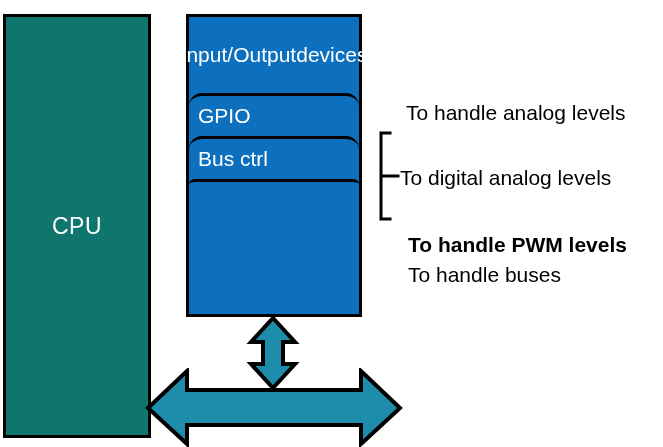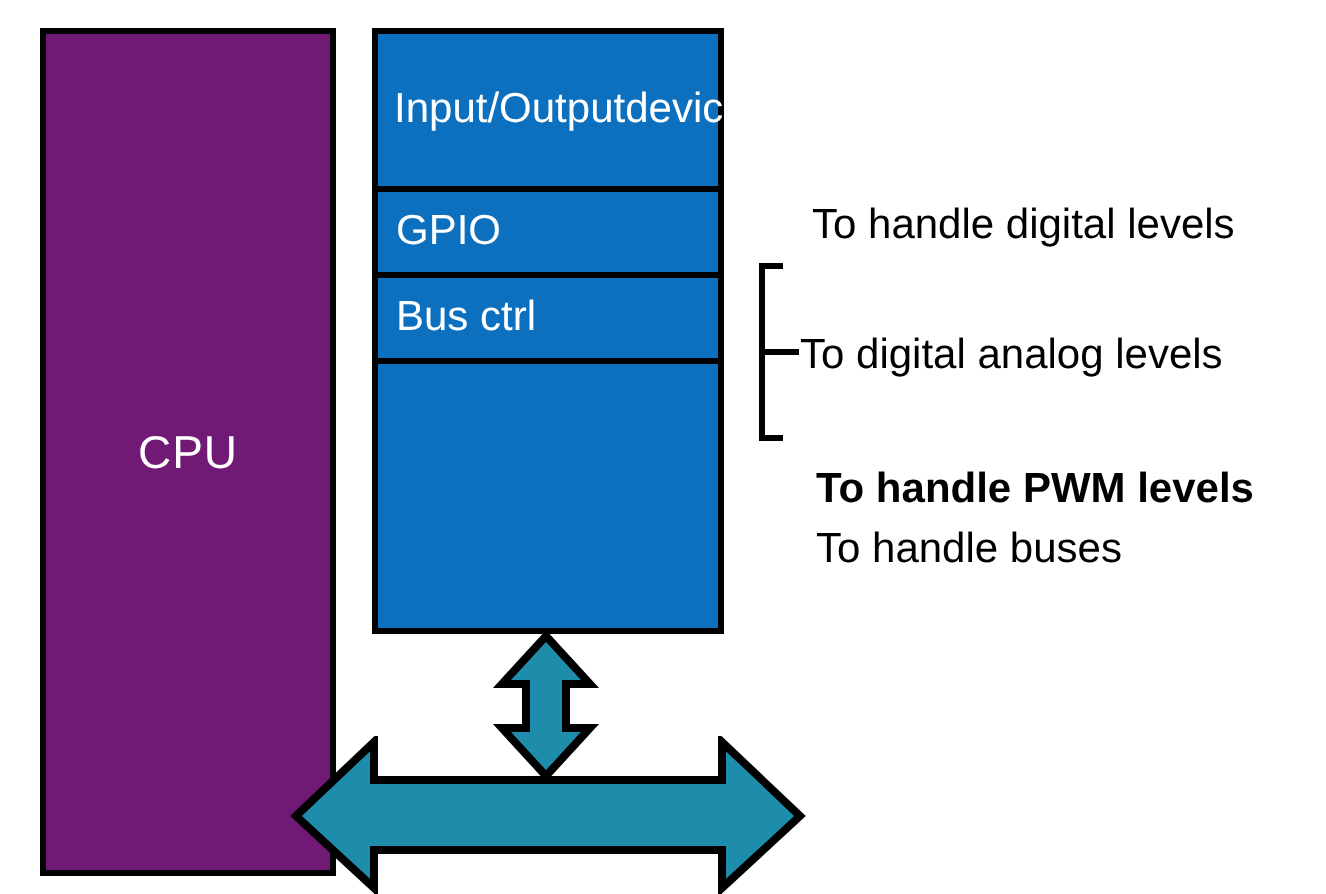--- a/index.html
+++ b/index.html
@@ -15,25 +15,25 @@
     position: relative;
     width: 663px;
     height: 447px;
     background: #ffffff;
     overflow: hidden;
   }
 
   
   .cpu-box {
     position: absolute;
-    left: 20px;
+    left: 3px;
     top: 14px;
     width: 148px;
     height: 424px;
-    background: #701a75;
+    background: #0f766e;
     border: 3px solid #000000;
     box-sizing: border-box;
     display: flex;
     align-items: center;
     justify-content: center;
   }
   .cpu-label {
     color: #ffffff;
     font-size: 23px;
     font-family: "Liberation Sans", sans-serif;
@@ -59,24 +59,25 @@
     background: #0c70be;
     color: #ffffff;
     font-family: "Liberation Sans", sans-serif;
     font-size: 21px;
     box-sizing: border-box;
     display: flex;
     align-items: center;
   }
   .io-row + .io-row {
     border-top: 3px solid #000000;
+    border-radius: 13px;
   }
   .io-row.header {
     height: 76px;
-    justify-content: space-between;
+    justify-content: center;
     text-align: center;
     line-height: 1.18;
     padding: 16px 8px;
   }
   .io-row.item {
     height: 43px;
     justify-content: flex-start;
     padding-left: 9px;
   }
   .io-row.spacer {
@@ -152,21 +153,21 @@
       <span>Bus ctrl</span>
     </div>
 
     <div class="io-row spacer"></div>
   </div>
 
   <svg class="bracket" viewBox="0 0 22 90">
     <path d="M 12 2 L 3 2 L 3 45 L 12 45 M 3 45 L 3 88 L 12 88 M 3 45 L 20 45" fill="none" stroke="#000000" stroke-width="3" stroke-linecap="square" stroke-linejoin="miter"></path>
   </svg>
 
-  <div class="annotation" id="ann-digital">To handle digital levels</div>
+  <div class="annotation" id="ann-digital">To handle analog levels</div>
   <div class="annotation" id="ann-analog">To digital analog levels</div>
   <div class="annotation" id="ann-pwm">To handle PWM levels</div>
   <div class="annotation" id="ann-buses">To handle buses</div>
 
   <svg class="arrow-svg" id="arrow-vertical" viewBox="0 0 66 74">
     <polygon points="33,2 55,26 43,26 43,48 55,48 33,72 11,48 23,48 23,26 11,26" fill="#1e8dac" stroke="#000000" stroke-width="4" stroke-linejoin="miter"></polygon>
   </svg>
 
   <svg class="arrow-svg" id="arrow-horizontal" viewBox="0 0 258 79">
     <polygon points="3,40 42,3 42,22 216,22 216,3 255,40 216,76 216,57 42,57 42,76" fill="#1e8dac" stroke="#000000" stroke-width="4" stroke-linejoin="miter"></polygon>

